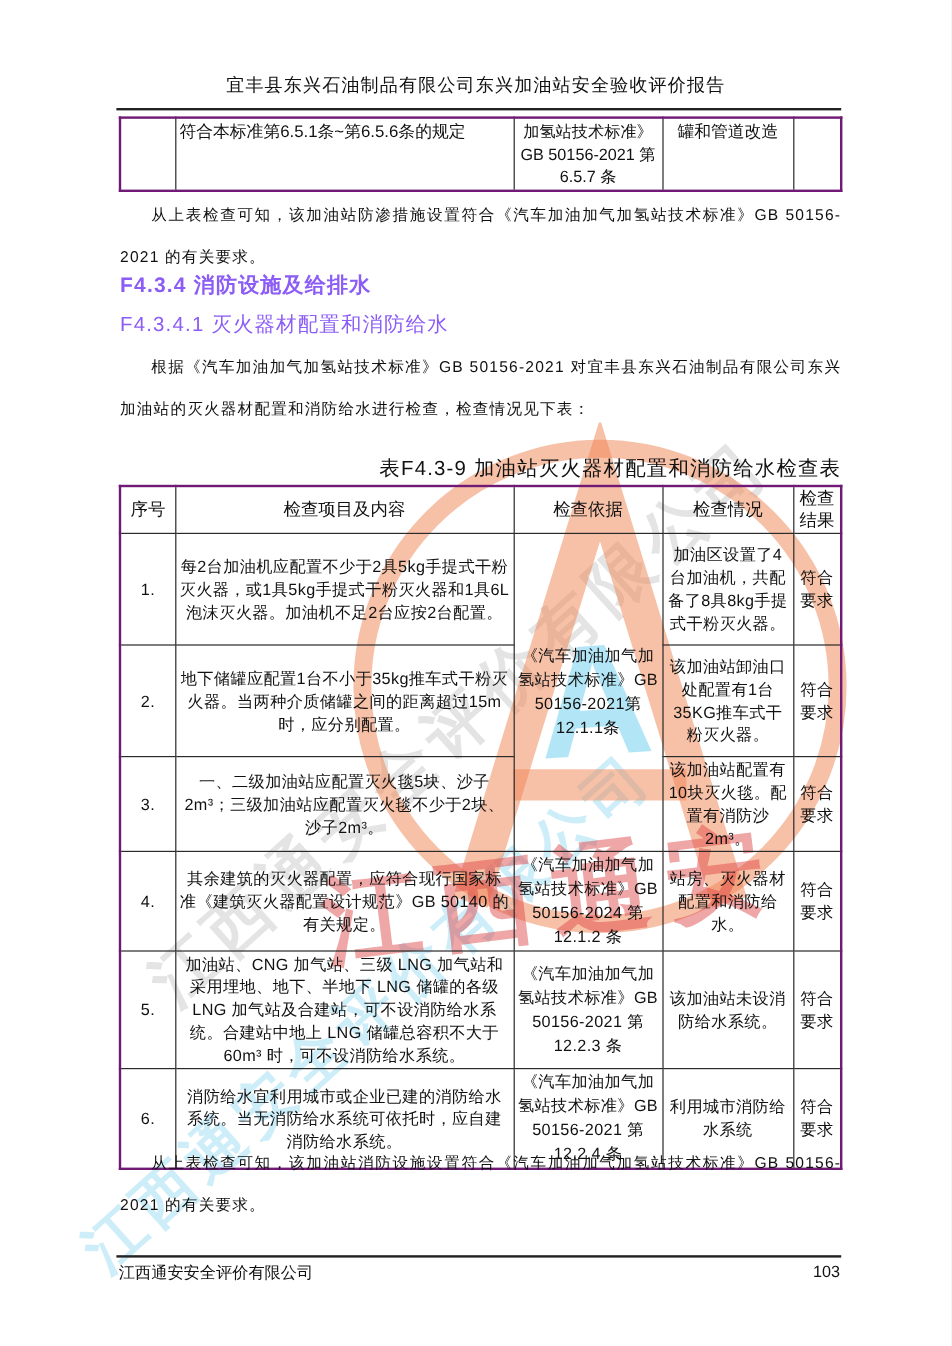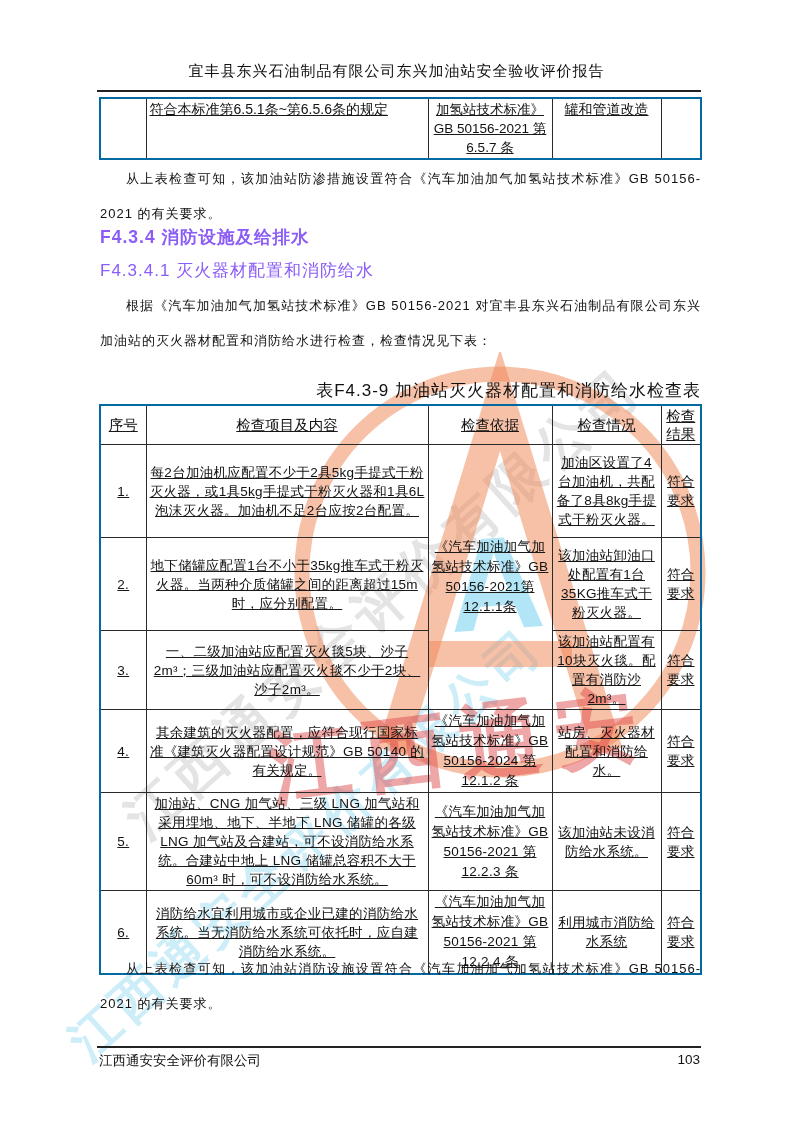--- a/index.html
+++ b/index.html
@@ -38,21 +38,21 @@
   .content { position:absolute; inset:0; z-index:2;border-radius:15px; }
   .hdr-title {
     position:absolute; top:62px; left:0; width:100%;
     text-align:center; font-size:15px; letter-spacing:1px; color:#111;
   }
   .hdr-rule {
     position:absolute; top:90px; left:97px; width:604px;
     border-top:2px solid #222;
   }
   table { border-collapse:collapse; table-layout:fixed; background:transparent; }
-  .doc-table { position:absolute; left:99px; border:2px solid #0369a1;text-decoration:underline; }
+  .doc-table { position:absolute; left:99px; border:2px solid #701a75; }
   .doc-table td, .doc-table th {
     border:1px solid #2a2a2a; padding:1px 3px; overflow:hidden;
     font-weight:normal; color:#111; background:transparent;
   }
   .t-top { top:97px; width:601px; }
   .t-top td { vertical-align:top; font-size:14px; line-height:19px; }
   .t-top .c-std { vertical-align:middle; text-align:center; font-size:13.5px; }
   .t-top .c-mid { text-align:center; }
   .t-main { top:404px; width:601px;padding-left:32px; }
   .t-main th { font-size:14.5px; text-align:center; vertical-align:middle; line-height:18px; }

